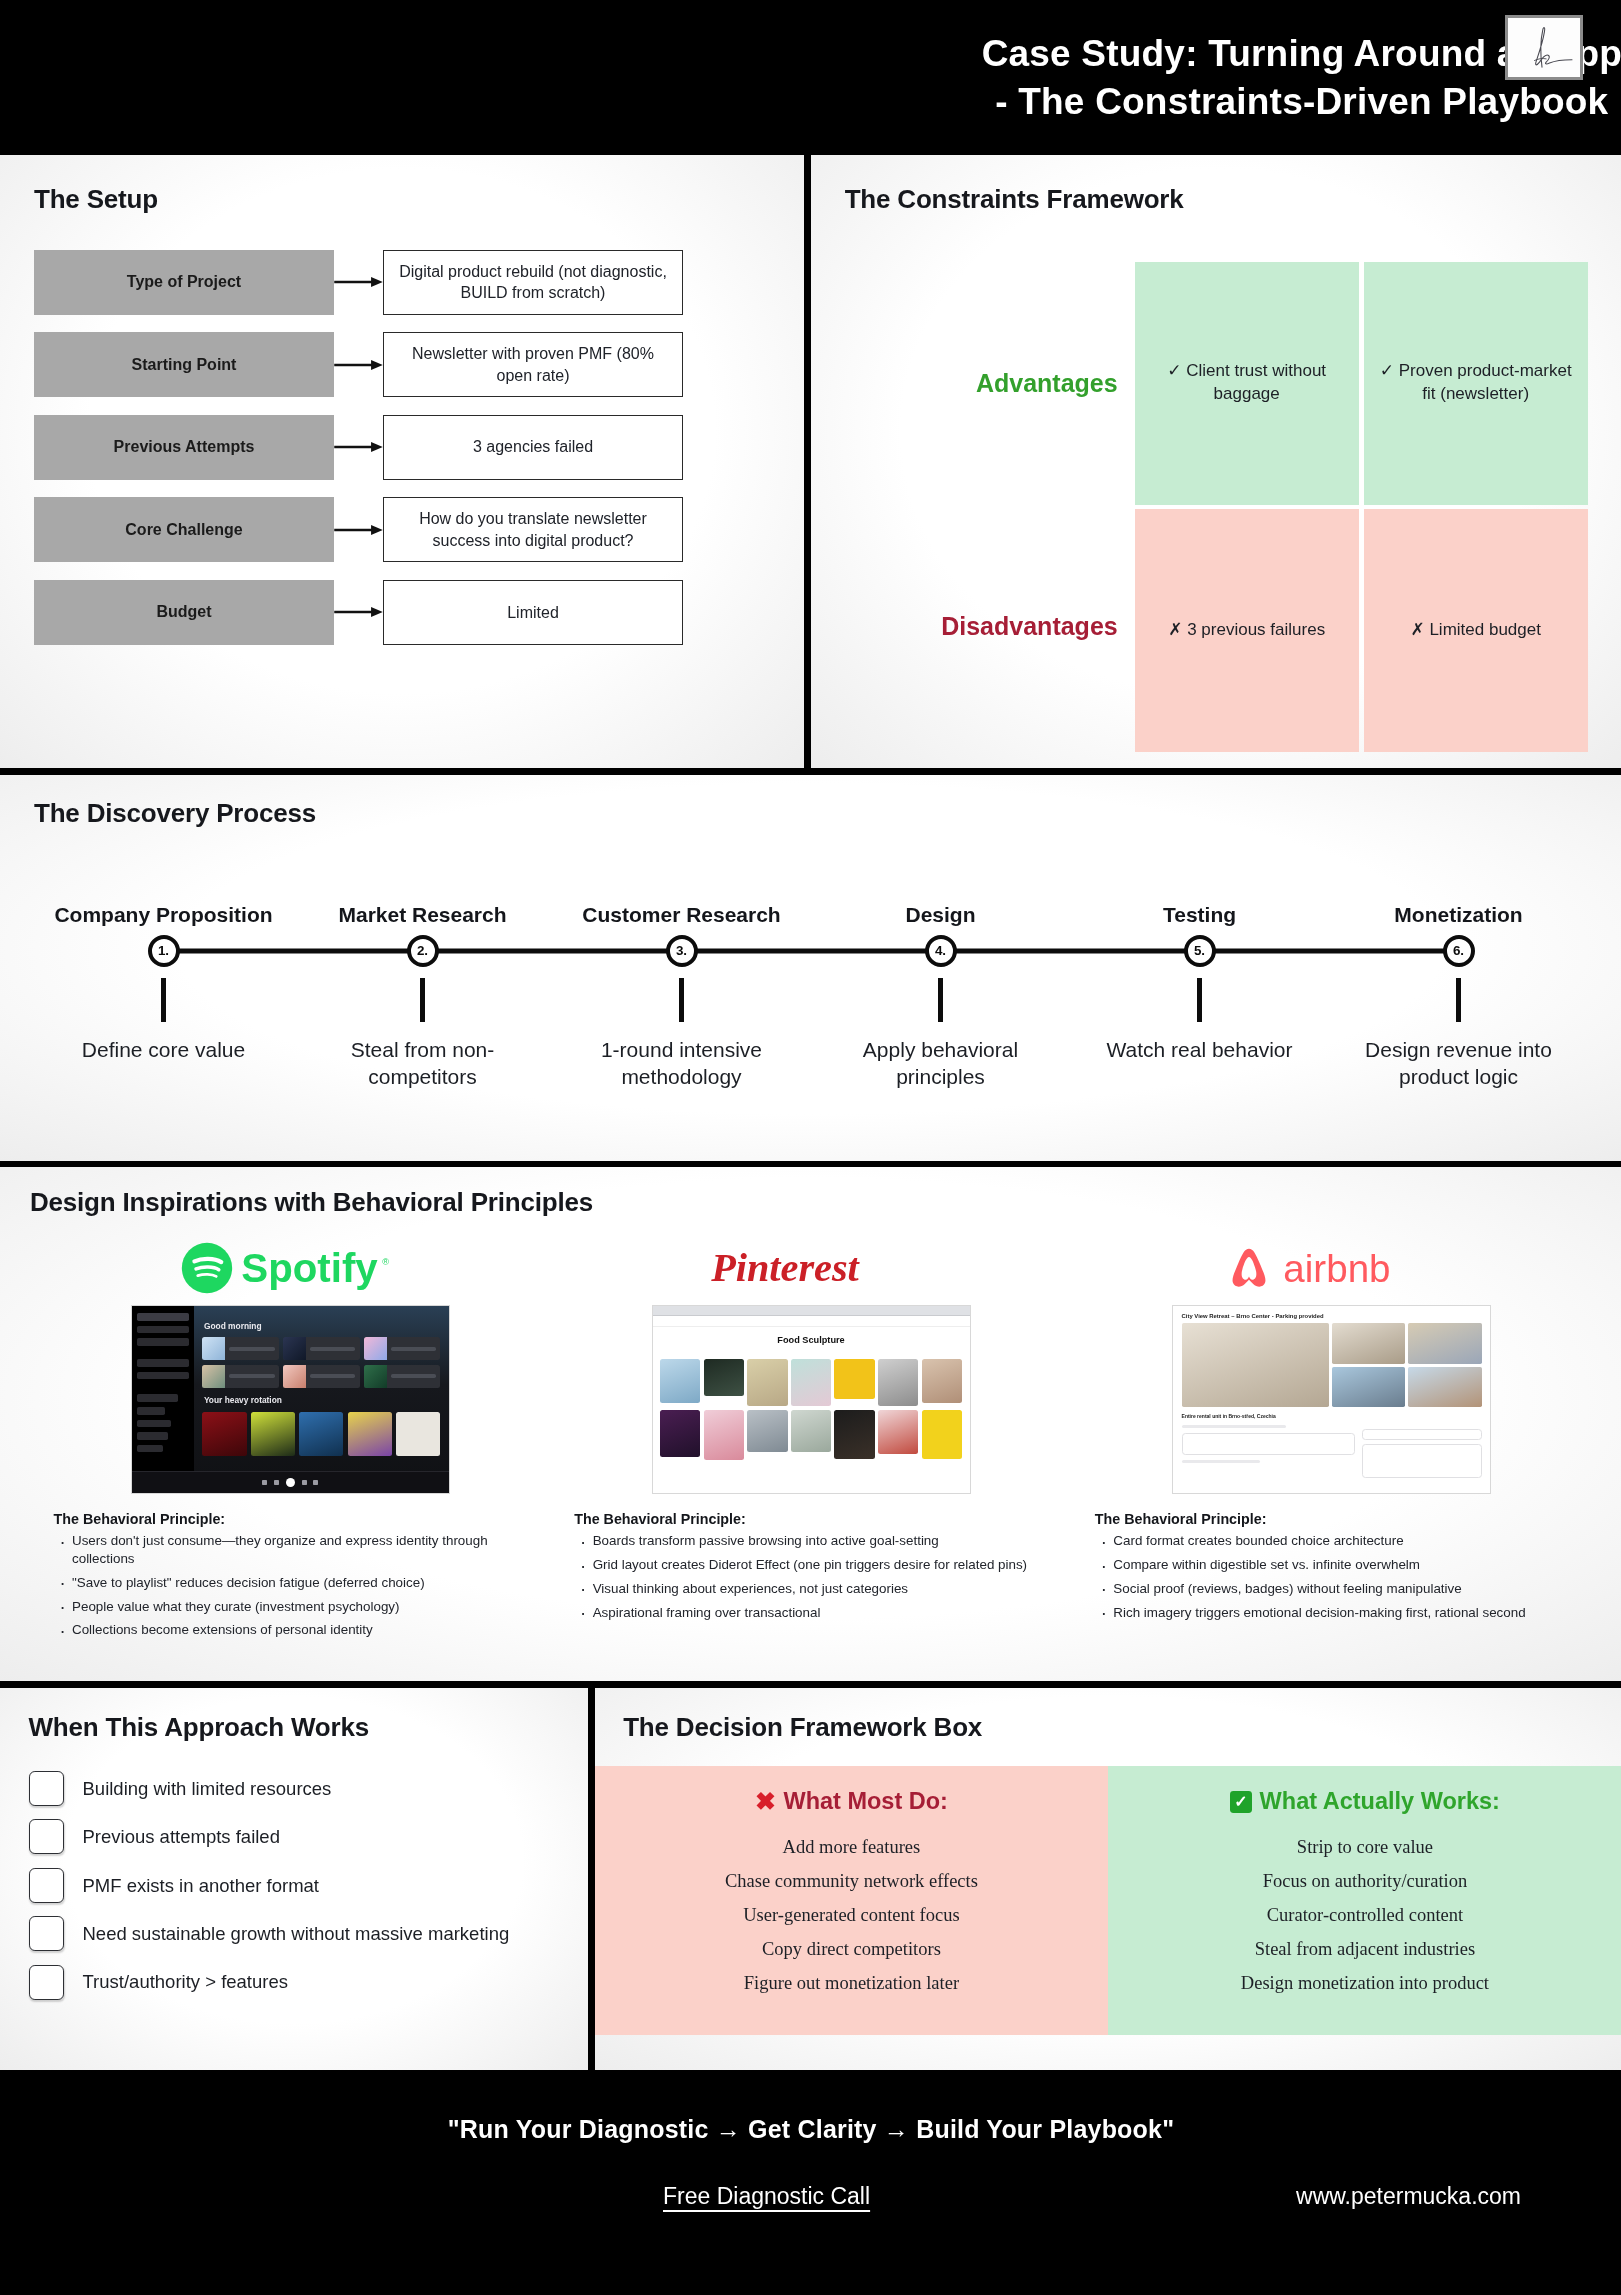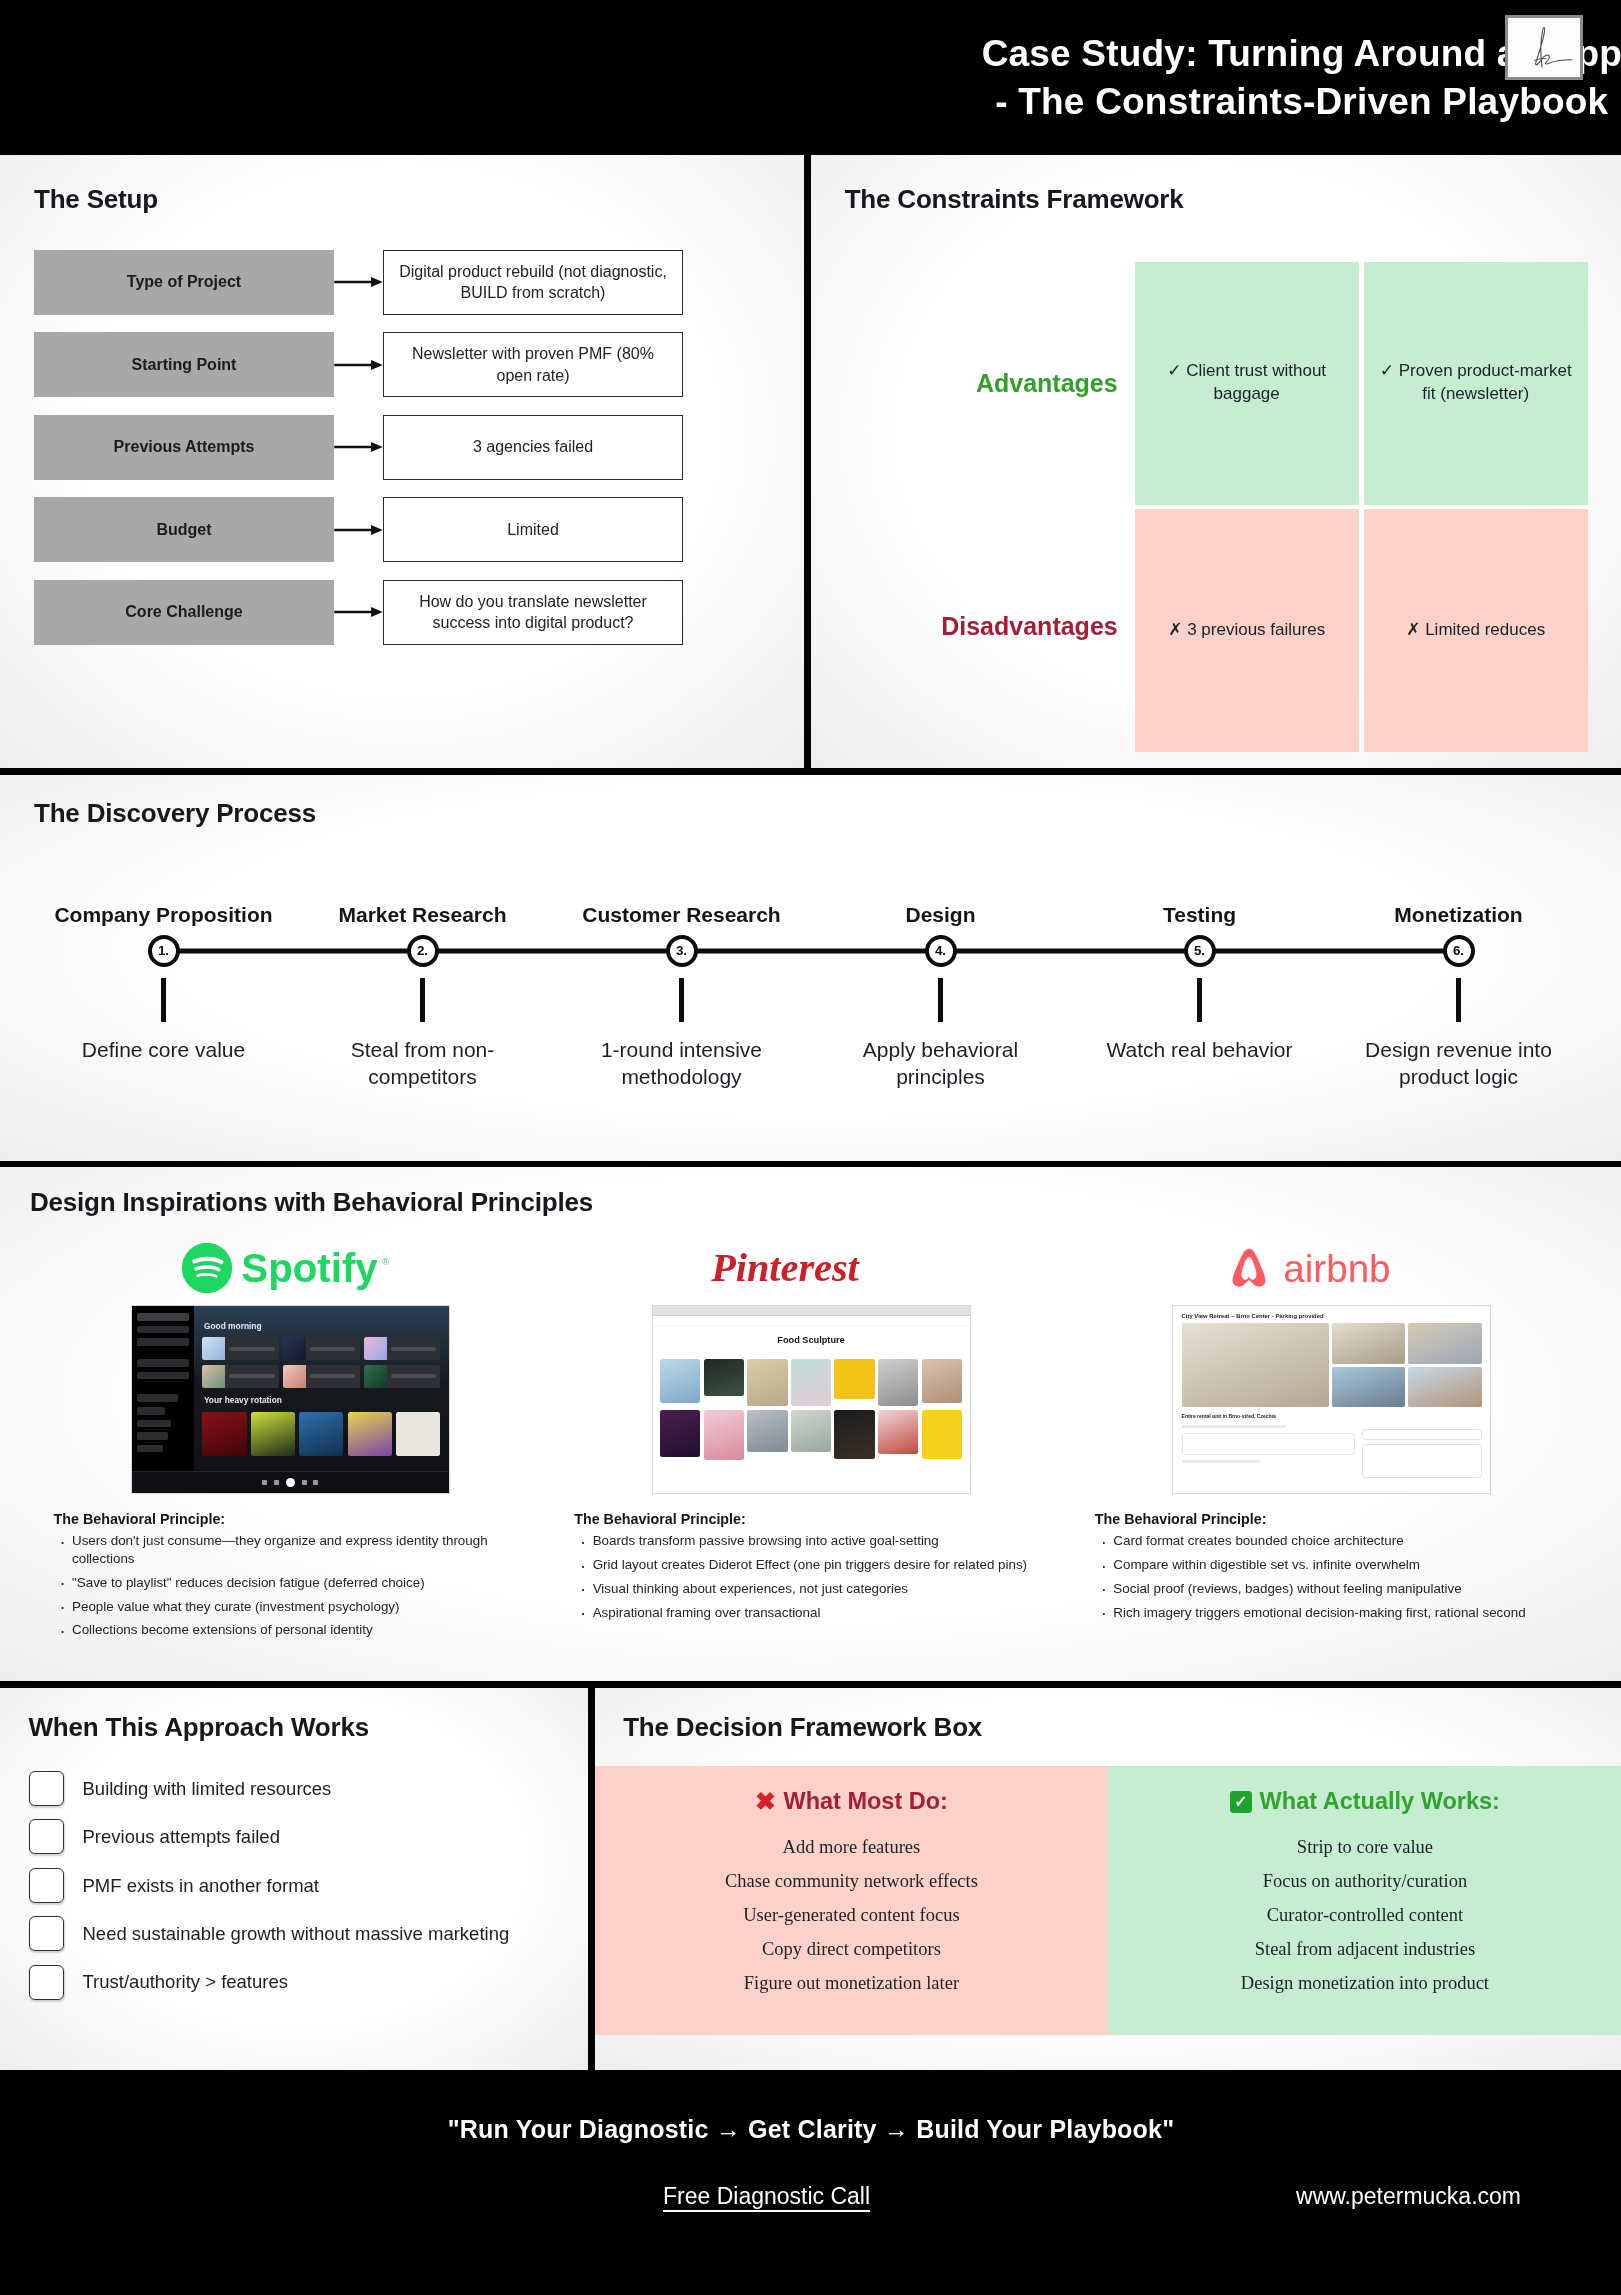--- a/index.html
+++ b/index.html
@@ -206,58 +206,58 @@
           <div class="arrow">
             <svg width="49" height="13.4" viewBox="0 0 58 16">
                 <line x1="0" y1="8" x2="48" y2="8" stroke="#111" stroke-width="3"></line>
                 <polygon points="58,8 44,2 44,14" fill="#111"></polygon>
               </svg>
           </div>
           <div class="setup-value">3 agencies failed</div>
         </div>
 
         <div class="setup-row">
+          <div class="setup-label">Core Challenge</div>
+          <div class="arrow">
+            <svg width="49" height="13.4" viewBox="0 0 58 16">
+                <line x1="0" y1="8" x2="48" y2="8" stroke="#111" stroke-width="3"></line>
+                <polygon points="58,8 44,2 44,14" fill="#111"></polygon>
+              </svg>
+          </div>
+          <div class="setup-value">How do you translate newsletter success into digital product?</div>
+        </div>
+
+        <div class="setup-row">
           <div class="setup-label">Budget</div>
           <div class="arrow">
             <svg width="49" height="13.4" viewBox="0 0 58 16">
                 <line x1="0" y1="8" x2="48" y2="8" stroke="#111" stroke-width="3"></line>
                 <polygon points="58,8 44,2 44,14" fill="#111"></polygon>
               </svg>
           </div>
           <div class="setup-value">Limited</div>
         </div>
 
-        <div class="setup-row">
-          <div class="setup-label">Core Challenge</div>
-          <div class="arrow">
-            <svg width="49" height="13.4" viewBox="0 0 58 16">
-                <line x1="0" y1="8" x2="48" y2="8" stroke="#111" stroke-width="3"></line>
-                <polygon points="58,8 44,2 44,14" fill="#111"></polygon>
-              </svg>
-          </div>
-          <div class="setup-value">How do you translate newsletter success into digital product?</div>
-        </div>
-
       </div>
     </div>
 
     <div class="gap-v"></div>
 
     <div class="panel panel-constraints">
       <div class="panel-title">The Constraints Framework</div>
       <div class="cf-grid">
         <div class="cf-axis">
           <div class="cf-axis-cell adv">Advantages</div>
           <div class="cf-axis-cell dis">Disadvantages</div>
         </div>
         <div class="cf-cells">
           <div class="cf-cell green">✓ Client trust without baggage</div>
           <div class="cf-cell green">✓ Proven product-market fit (newsletter)</div>
           <div class="cf-cell red">✗ 3 previous failures</div>
-          <div class="cf-cell red">✗ Limited reduces</div>
+          <div class="cf-cell red">✗ Limited budget</div>
         </div>
       </div>
     </div>
   </div>
 
   <div class="gap-h"></div>
 
   <div class="panel panel-discovery">
     <div class="panel-title">The Discovery Process</div>
     <div class="timeline">

